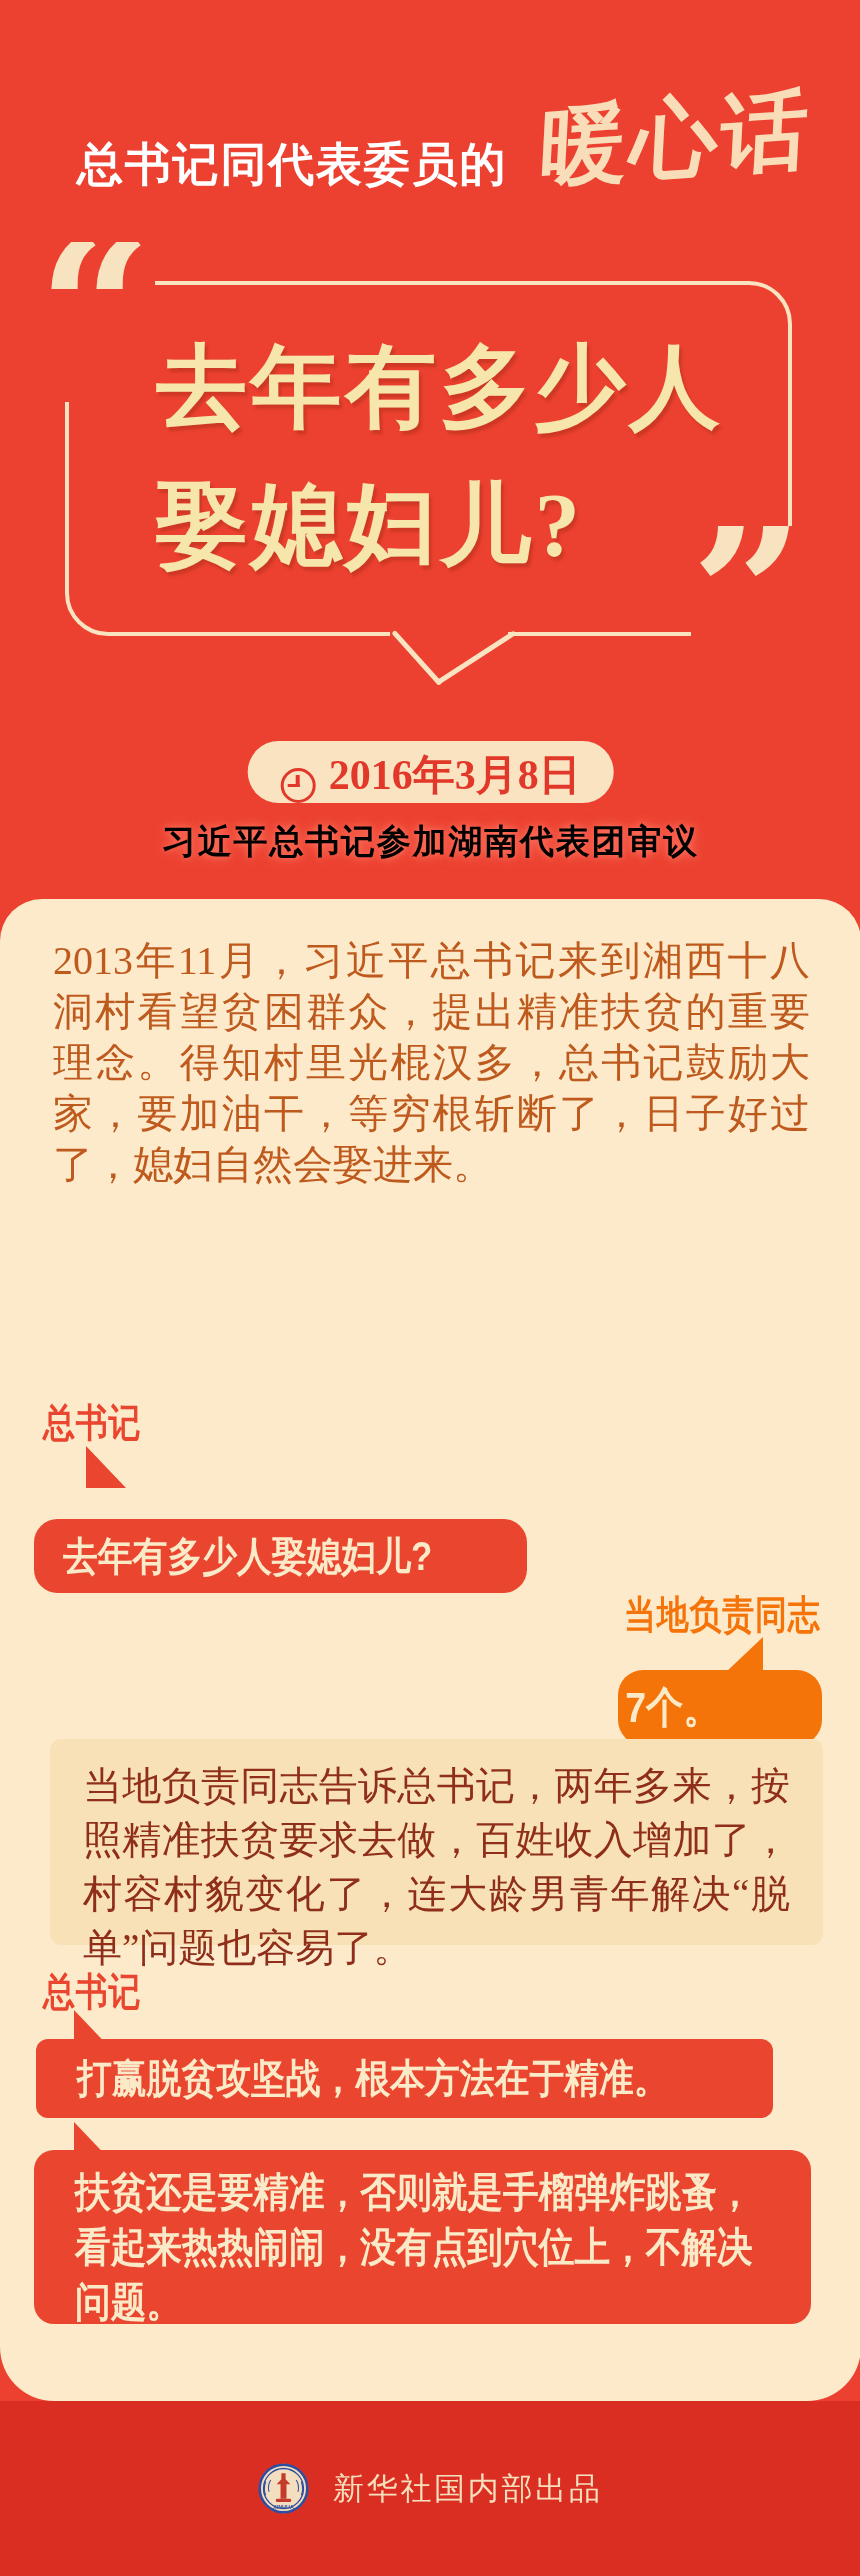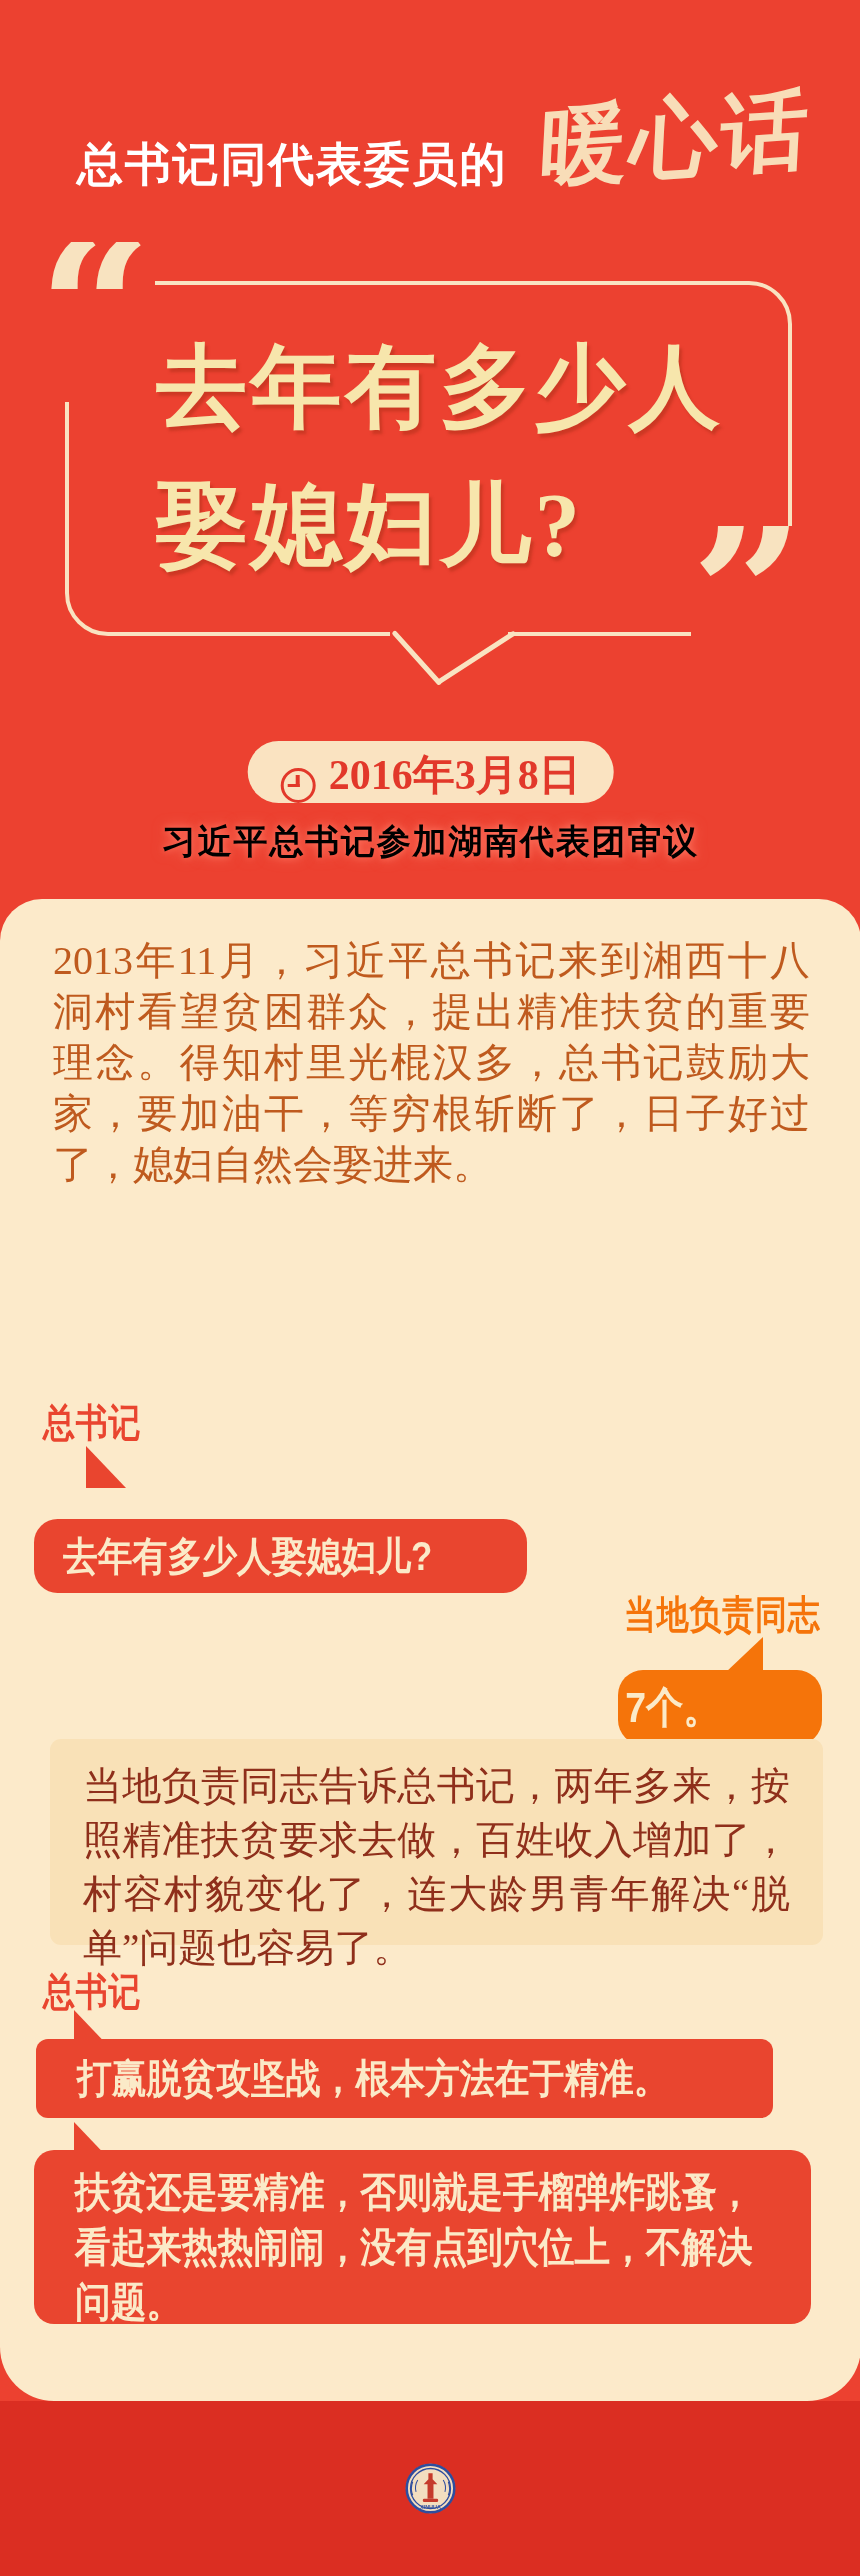--- a/index.html
+++ b/index.html
@@ -151,16 +151,17 @@
       <circle cx="30" cy="30" r="28" fill="none" stroke="#2E4D9E" stroke-width="3"></circle>
       <circle cx="30" cy="30" r="23.5" fill="none" stroke="#2E4D9E" stroke-width="1.6"></circle>
       <path d="M9 38 A22 22 0 0 1 9 22" fill="none" stroke="#2E4D9E" stroke-width="1.4"></path>
       <path d="M51 22 A22 22 0 0 1 51 38" fill="none" stroke="#2E4D9E" stroke-width="1.4"></path>
       <path d="M13 34 A18 18 0 0 1 15 20" fill="none" stroke="#2E4D9E" stroke-width="1.2"></path>
       <path d="M45 20 A18 18 0 0 1 47 34" fill="none" stroke="#2E4D9E" stroke-width="1.2"></path>
       <path d="M27.5 12 L32.5 12 L32.5 19 L38 25 L33.5 25 L33.5 42 L26.5 42 L26.5 25 L22 25 L27.5 19 Z" fill="#C53A2B"></path>
       <rect x="21" y="42" width="18" height="4" rx="1.5" fill="#C53A2B"></rect>
       <text x="30" y="54" font-size="6.5" text-anchor="middle" fill="#2E4D9E" font-family="Liberation Sans, sans-serif" font-weight="bold">XINHUA</text>
     </svg>
+    <span class="credit">新华社国内部出品</span>
   </div>
 
 </div>
 
 
 </body></html>

